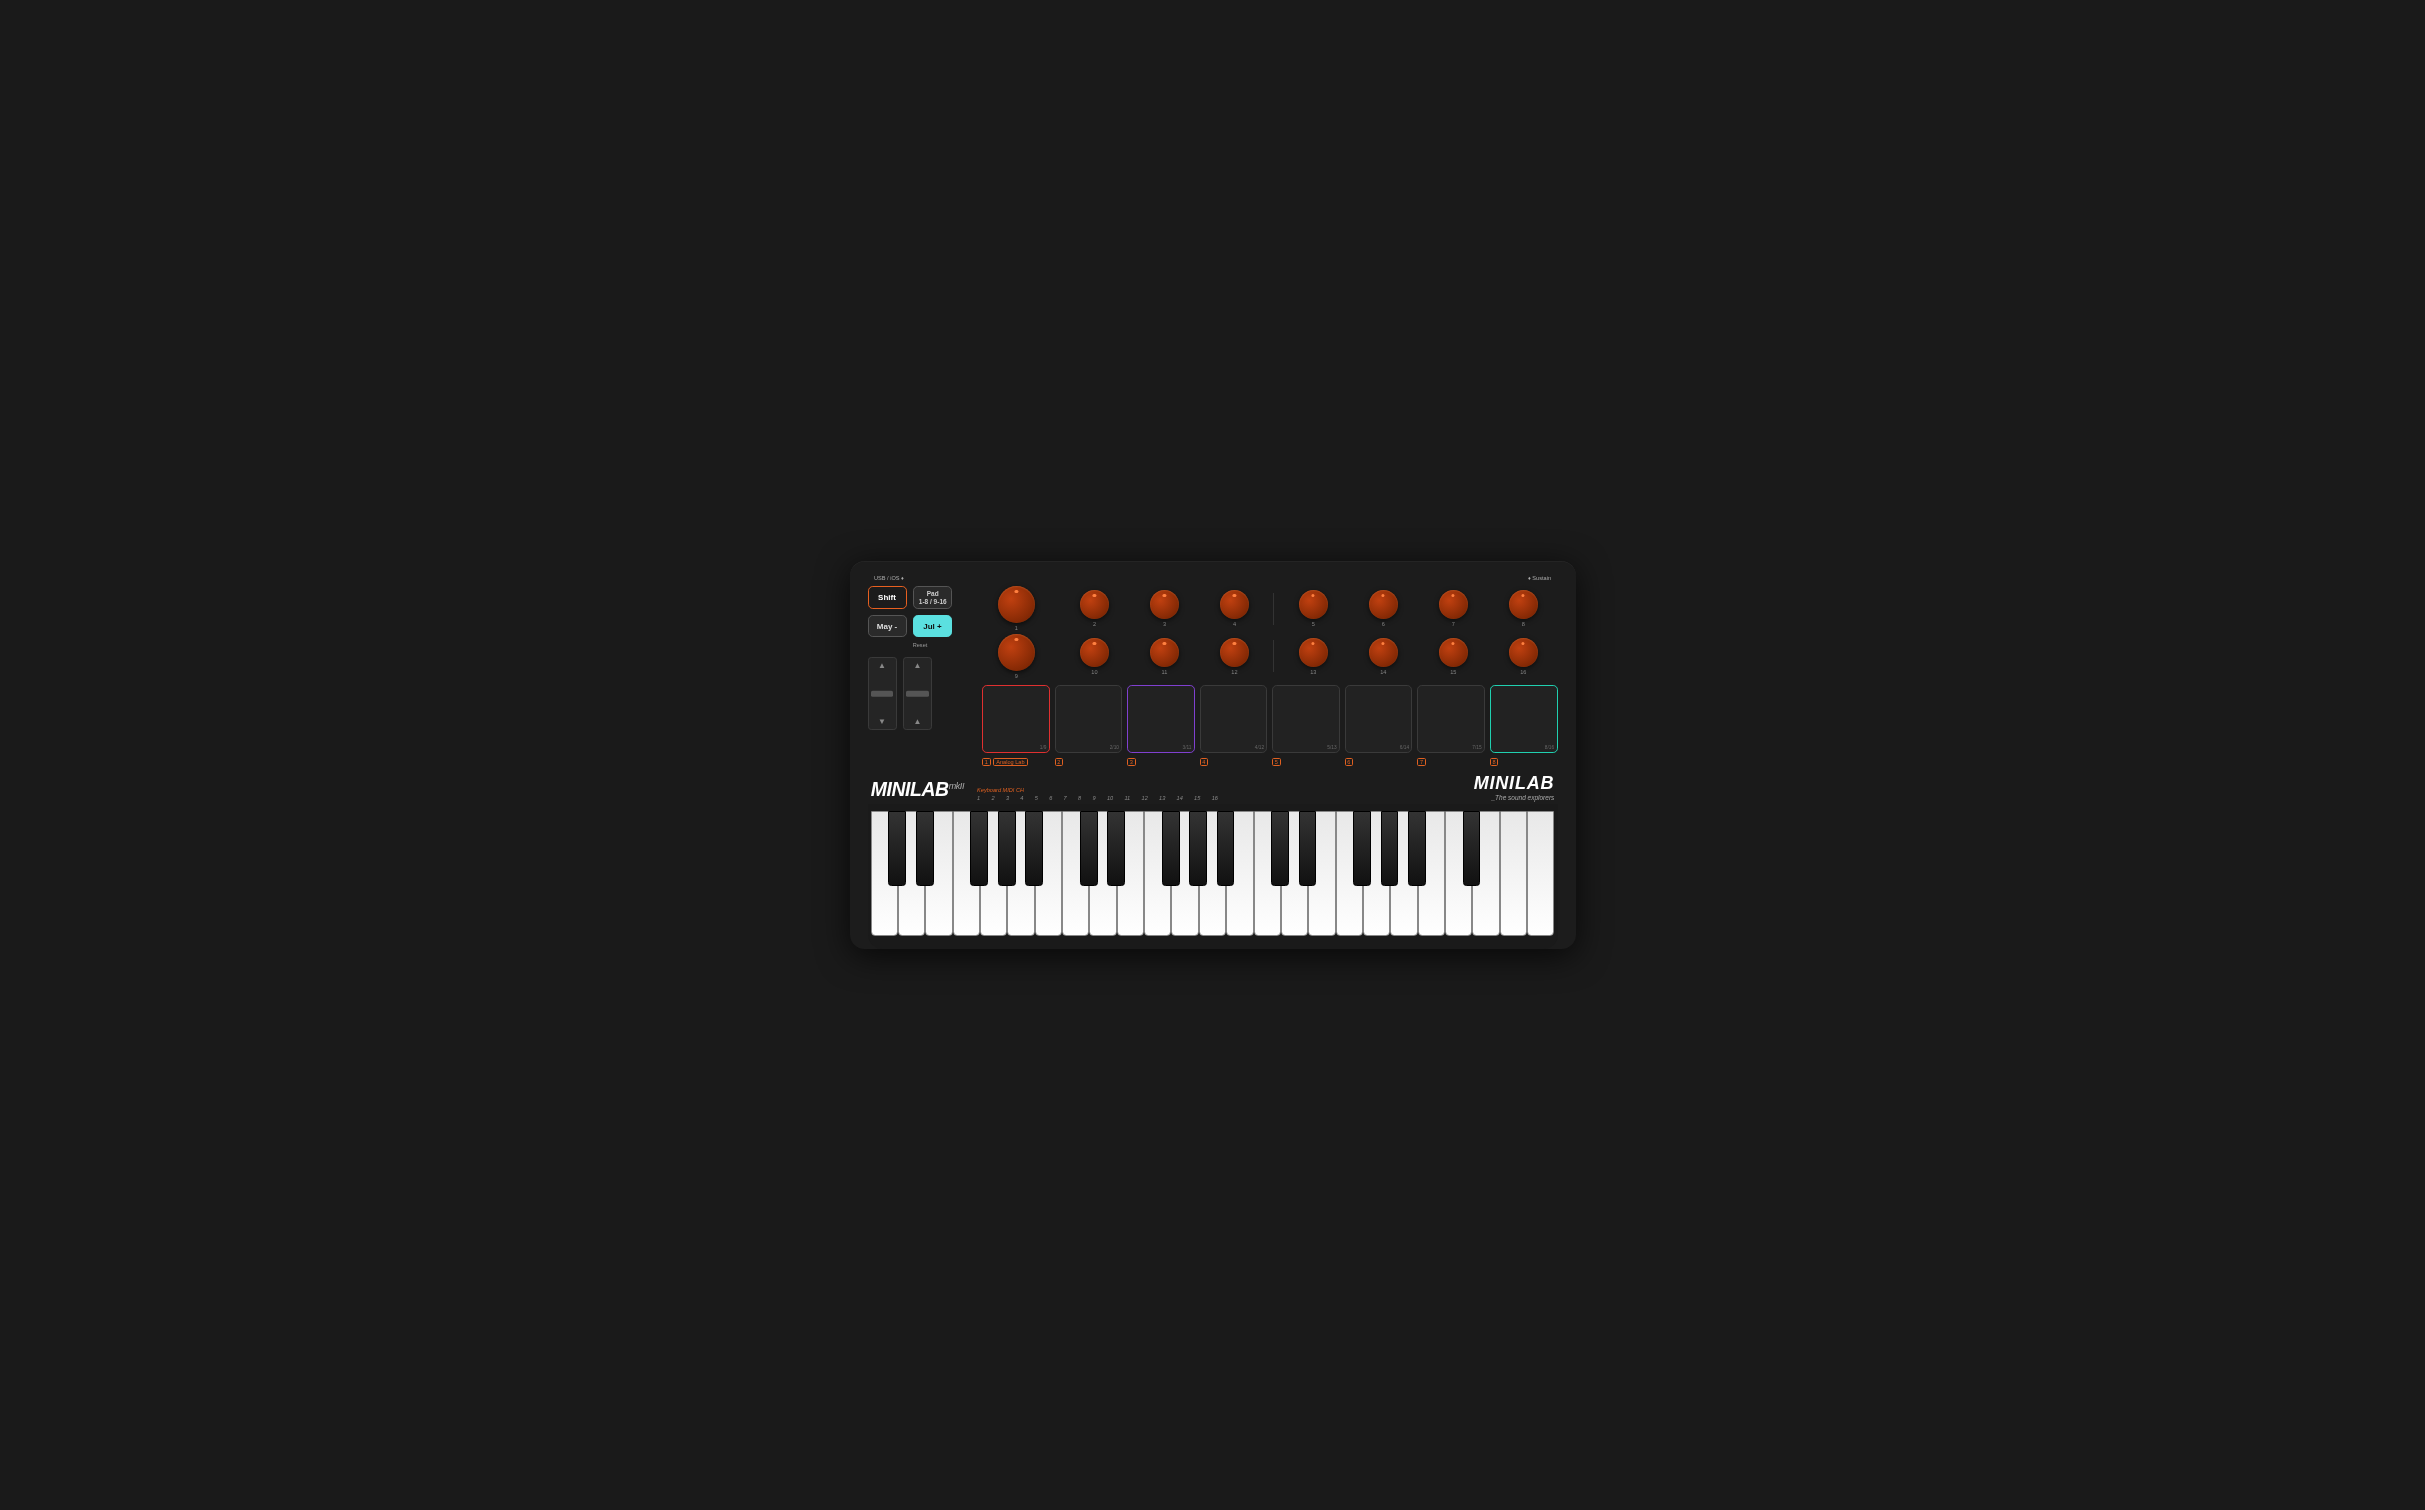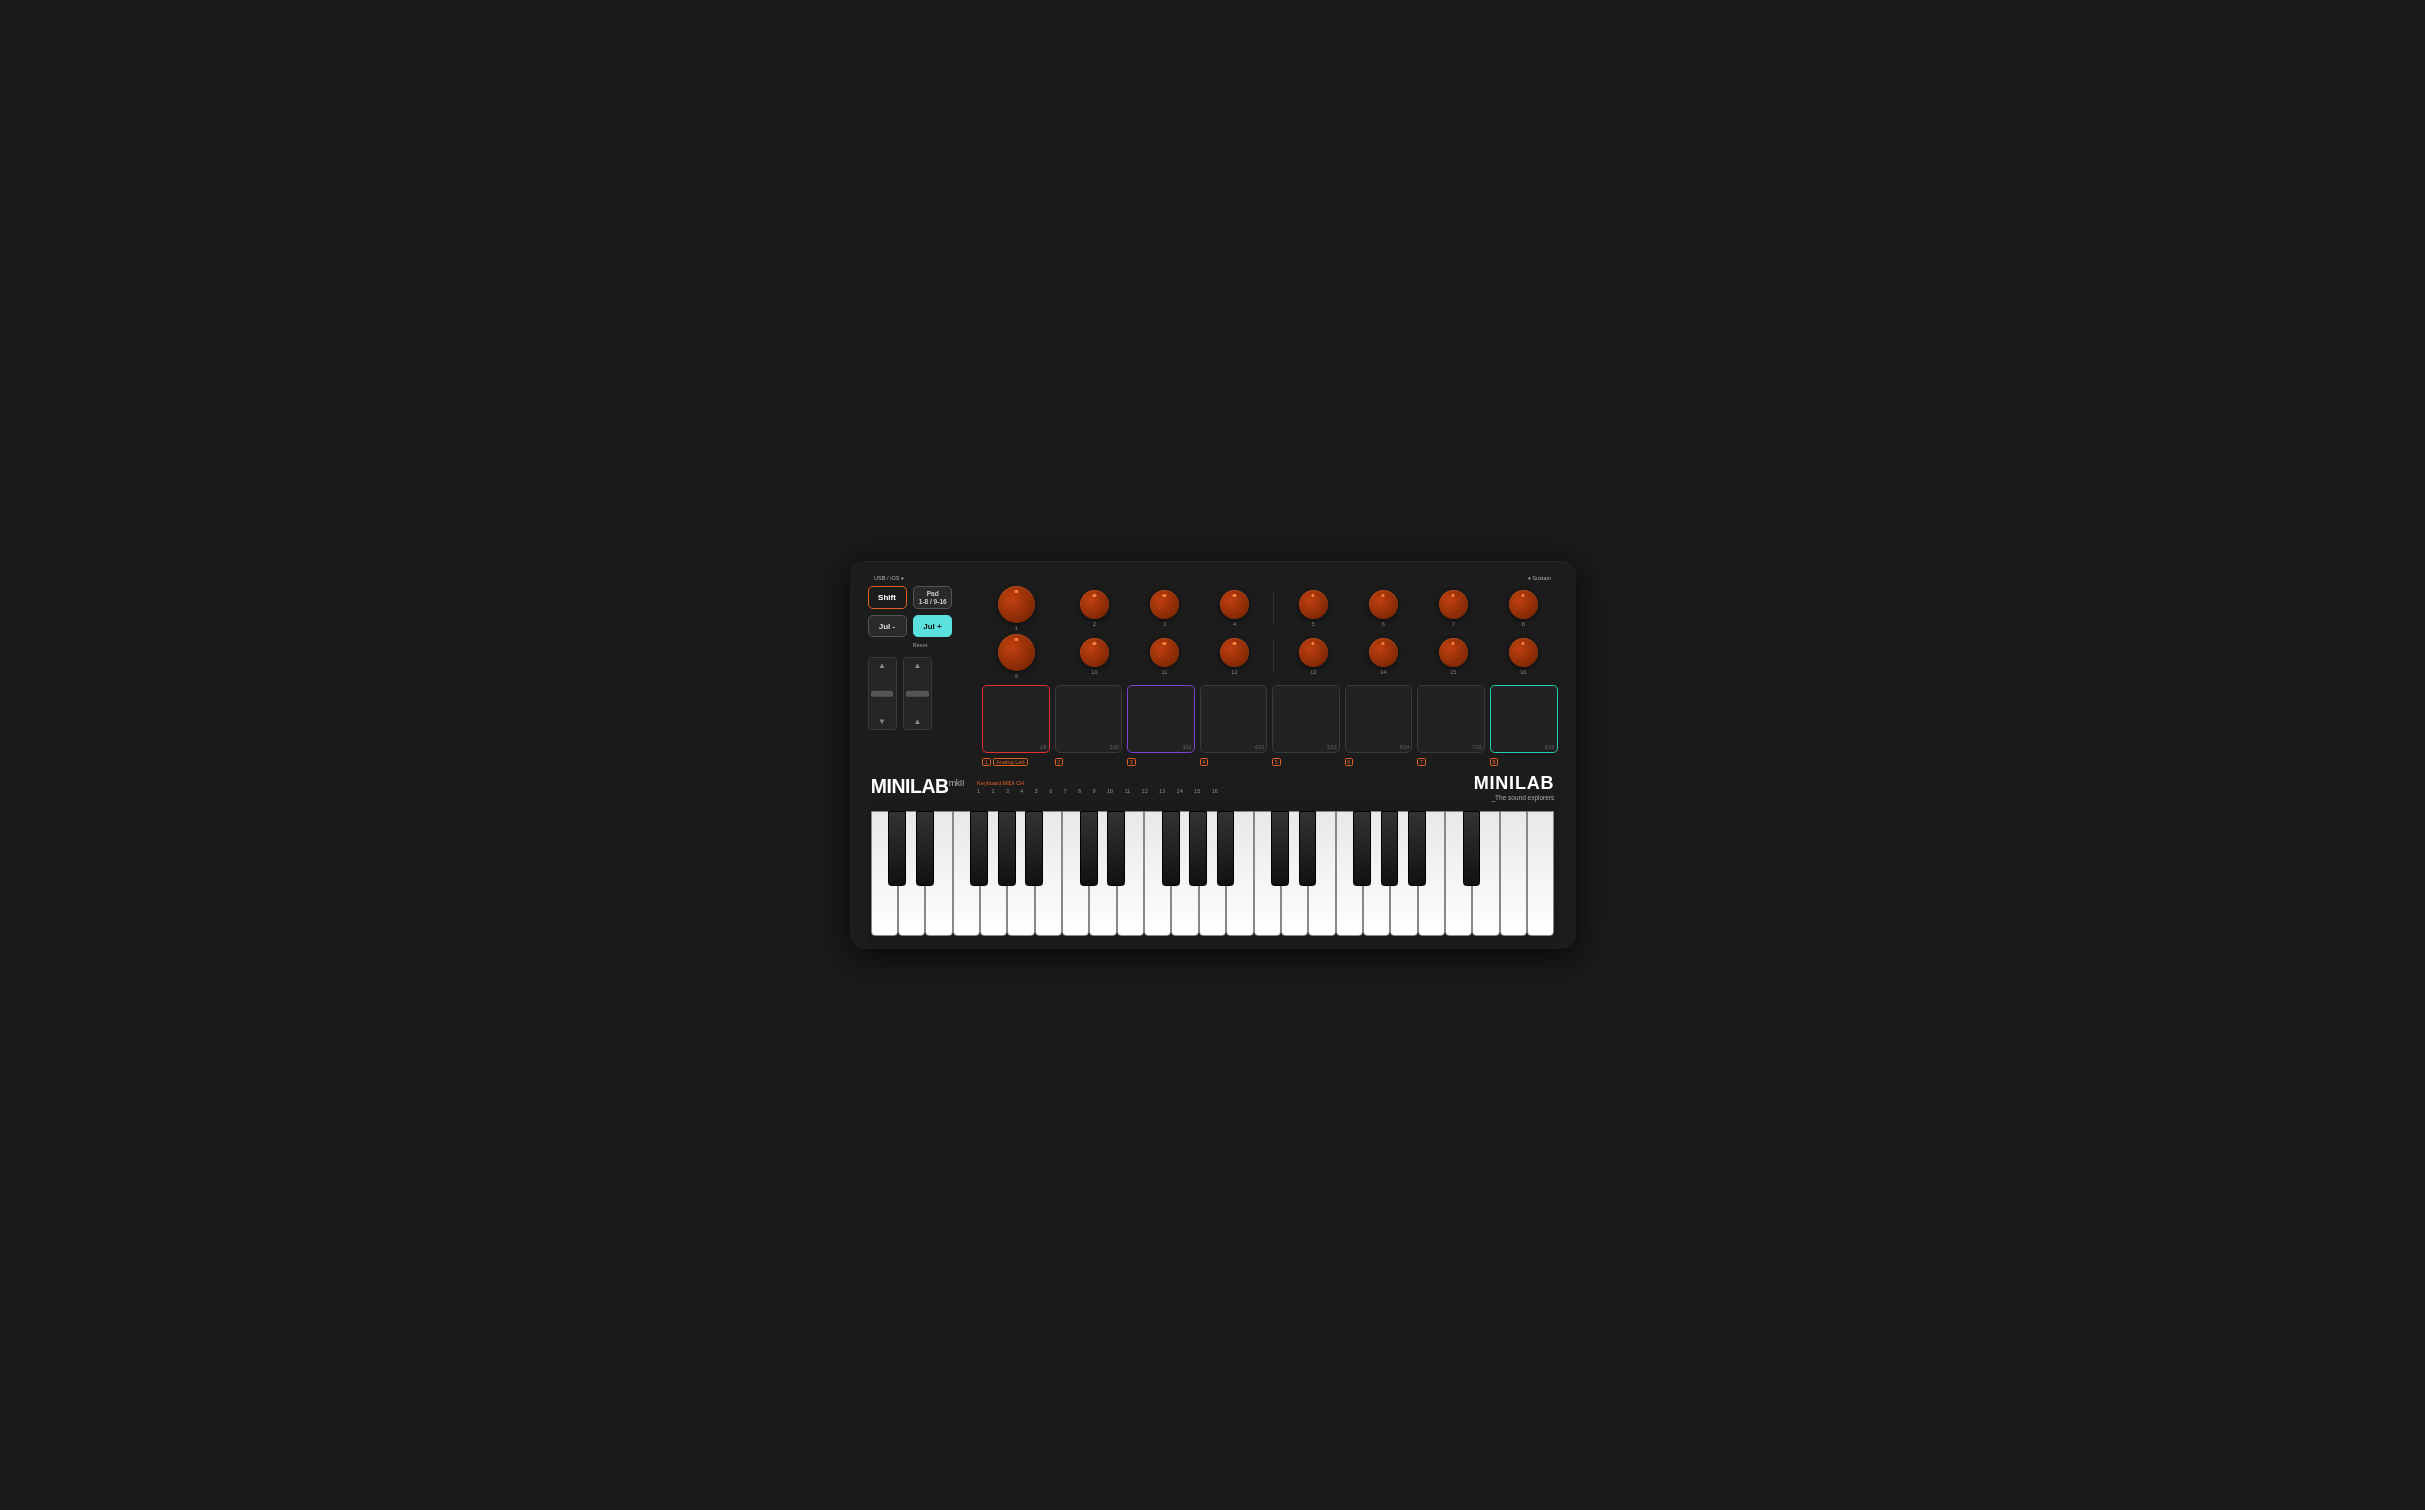--- a/index.html
+++ b/index.html
@@ -307,21 +307,21 @@
   <div class="controls-row">
 
     <div class="left-panel">
 
       <div class="btn-row">
         <button class="btn btn-shift">Shift</button>
         <button class="btn btn-pad">Pad<br>1-8 / 9-16</button>
       </div>
 
       <div class="btn-row">
-        <button class="btn btn-oct-minus">Jul -</button>
+        <button class="btn btn-oct-minus">May -</button>
         <button class="btn btn-oct-plus">Jul +</button>
       </div>
       <div class="reset-label">Reset</div>
 
       <div class="sliders-row">
         <div class="slider-track">
           <span class="slider-arrow">▲</span>
           <div class="slider-handle"></div>
           <span class="slider-arrow">▼</span>
         </div>
@@ -466,21 +466,21 @@
           <span class="prog-num">7</span>
         </div>
         <div class="prog-item">
           <span class="prog-num">8</span>
         </div>
       </div>
 
     </div>
   </div>
 
-  <div style="display:flex; justify-content:space-between; align-items:center; padding: 0 3.2px 3.2px 3.2px;">
+  <div style="display:flex; justify-content:space-between; align-items:flex-end; padding: 0 3.2px 3.2px 3.2px; font-style: italic;">
     <div class="minilab-text">
       MINILAB<span class="mkii-text">mkII</span>
     </div>
     <div style="flex:1; margin: 0 13px;">
       <div style="font-size:5.6px; color:#e06020; margin-bottom:1.6px;">Keyboard MIDI CH</div>
       <div style="display:flex; gap:11.3px;">
         <span style="font-size:5.6px;color:#888;">1</span>
         <span style="font-size:5.6px;color:#888;">2</span>
         <span style="font-size:5.6px;color:#888;">3</span>
         <span style="font-size:5.6px;color:#888;">4</span>

